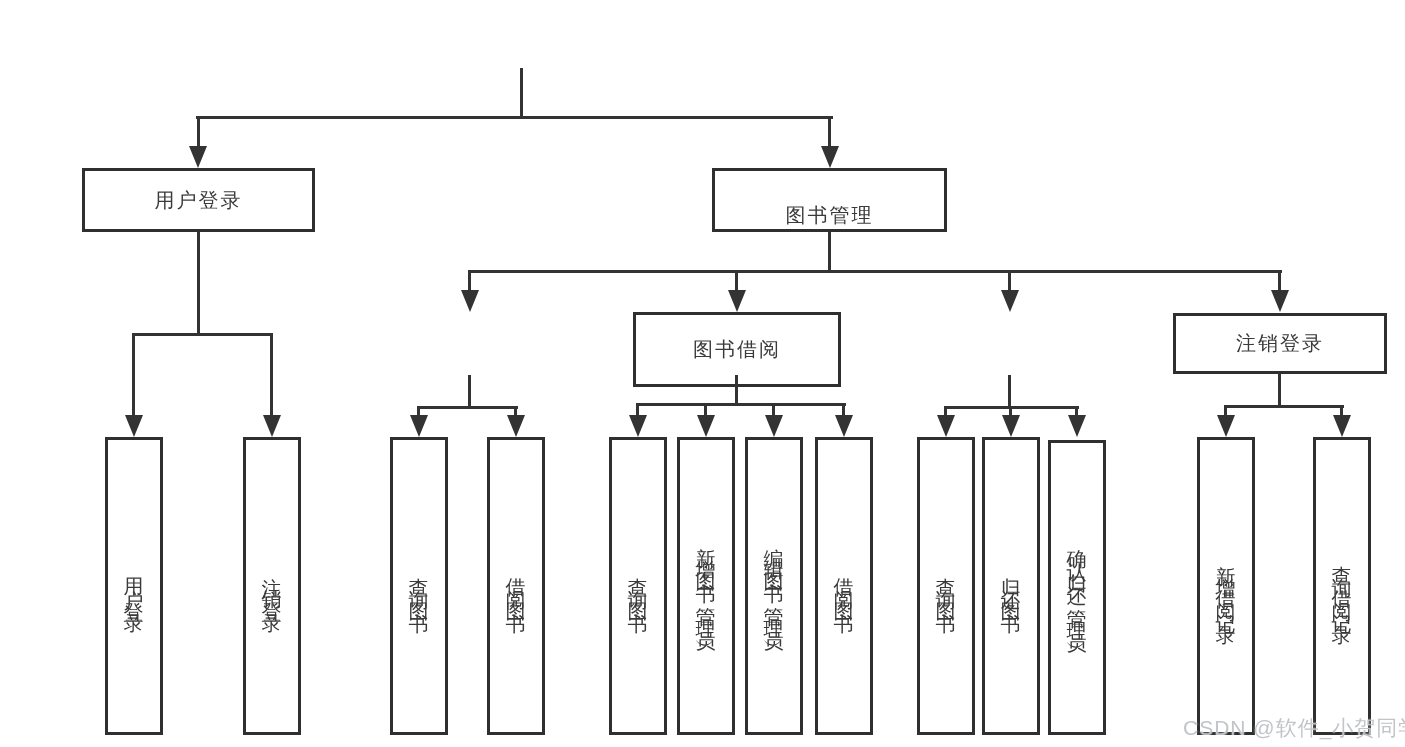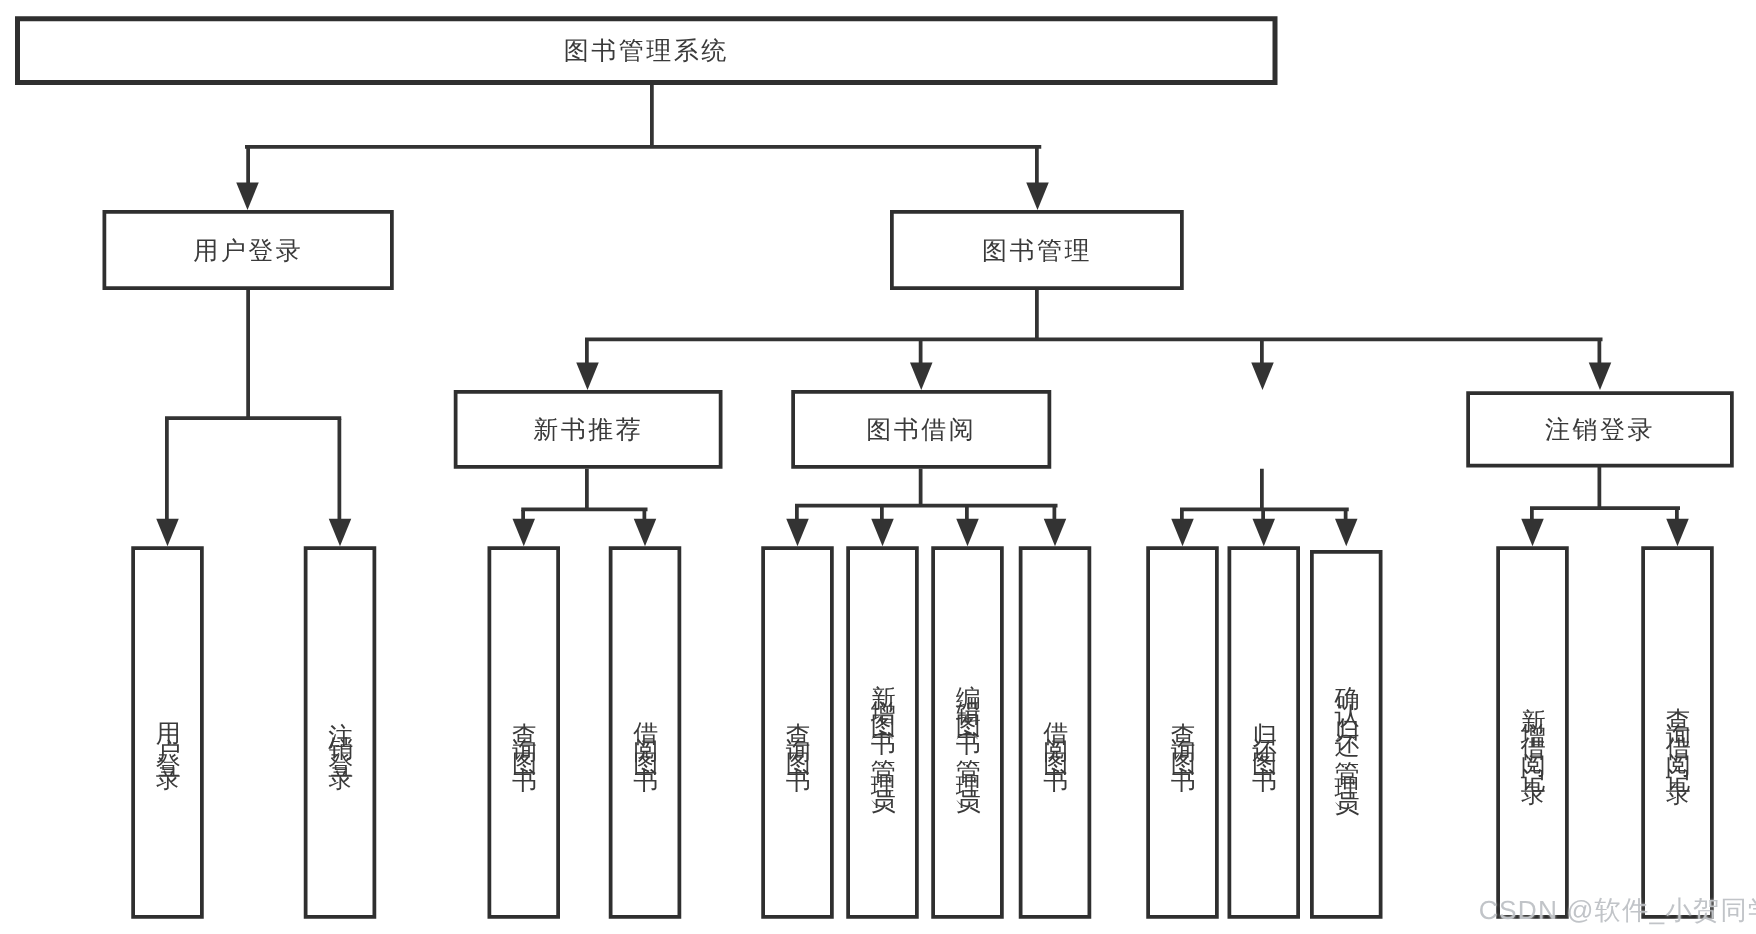--- a/index.html
+++ b/index.html
@@ -66,35 +66,32 @@
     text-shadow: 0 0 2px #ffffff;
     white-space: nowrap;
     z-index: 5;
   }
 </style>
 </head>
 <body>
 
 <div class="canvas">
 
-  <div class="box root-box" style="left:12px;top:13px;width:1010px;height:55px;">
-    <span>图书管理系统</span>
-  </div>
 
   <div class="seg" style="left:520px;top:68px;width:3px;height:50px;"></div>
   <div class="seg" style="left:196px;top:116px;width:637px;height:3px;"></div>
   <div class="seg" style="left:197px;top:118px;width:3px;height:30px;"></div>
   <div class="arrowhead" style="left:189px;top:146px;"></div>
   <div class="seg" style="left:828px;top:118px;width:3px;height:30px;"></div>
   <div class="arrowhead" style="left:821px;top:146px;"></div>
 
   <div class="box" style="left:82px;top:168px;width:233px;height:64px;">
     <span>用户登录</span>
   </div>
-  <div class="box" style="left:712px;top:168px;width:235px;height:64px;">
+  <div class="box" style="left:712px;top:168px;width:235px;height:64px;align-items:flex-end;">
     <span>图书管理</span>
   </div>
 
   <div class="seg" style="left:197px;top:232px;width:3px;height:103px;"></div>
   <div class="seg" style="left:132px;top:333px;width:141px;height:3px;"></div>
   <div class="seg" style="left:132px;top:335px;width:3px;height:82px;"></div>
   <div class="arrowhead" style="left:125px;top:415px;"></div>
   <div class="seg" style="left:270px;top:335px;width:3px;height:82px;"></div>
   <div class="arrowhead" style="left:263px;top:415px;"></div>
 
@@ -102,24 +99,21 @@
   <div class="seg" style="left:468px;top:270px;width:814px;height:3px;"></div>
   <div class="seg" style="left:468px;top:272px;width:3px;height:20px;"></div>
   <div class="arrowhead" style="left:461px;top:290px;"></div>
   <div class="seg" style="left:735px;top:272px;width:3px;height:20px;"></div>
   <div class="arrowhead" style="left:728px;top:290px;"></div>
   <div class="seg" style="left:1008px;top:272px;width:3px;height:20px;"></div>
   <div class="arrowhead" style="left:1001px;top:290px;"></div>
   <div class="seg" style="left:1278px;top:272px;width:3px;height:20px;"></div>
   <div class="arrowhead" style="left:1271px;top:290px;"></div>
 
-  <div class="box" style="left:363px;top:312px;width:215px;height:63px;">
-    <span>新书推荐</span>
-  </div>
-  <div class="box" style="left:633px;top:312px;width:208px;height:63px;">
+  <div class="box" style="left:633px;top:312px;width:208px;height:75px;">
     <span>图书借阅</span>
   </div>
   <div class="box" style="left:1173px;top:313px;width:214px;height:61px;">
     <span>注销登录</span>
   </div>
 
   <div class="seg" style="left:468px;top:375px;width:3px;height:33px;"></div>
   <div class="seg" style="left:417px;top:406px;width:101px;height:3px;"></div>
   <div class="seg" style="left:417px;top:408px;width:3px;height:10px;"></div>
   <div class="arrowhead" style="left:410px;top:415px;"></div>

